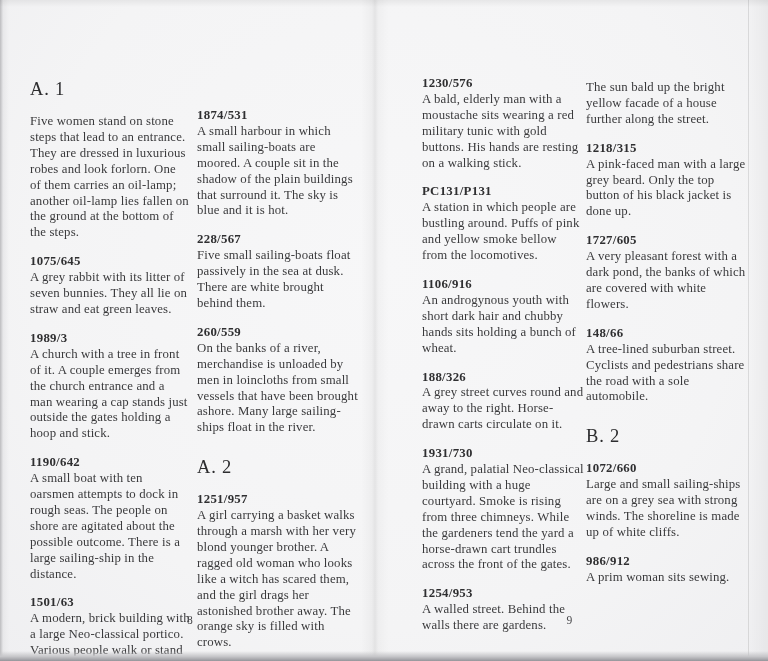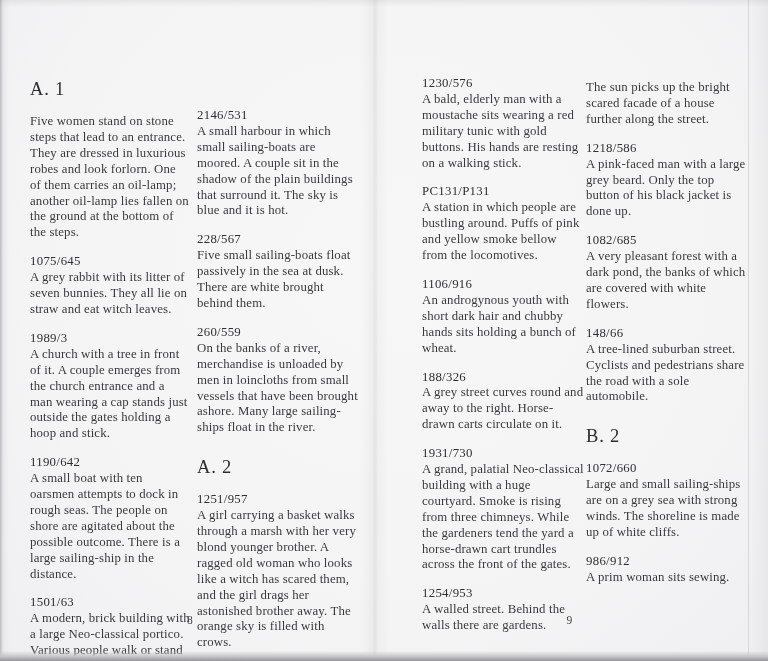--- a/index.html
+++ b/index.html
@@ -41,21 +41,21 @@
     line-height: 22px;
     letter-spacing: 0.8px;
     color: #2d2d2f;
     margin: 20px 0 14px 0;
   }
   .section-heading:first-child { margin-top: 0; }
 
   .entry { margin-bottom: 13px; }
   .entry:last-child { margin-bottom: 0; }
   .entry-id {
-    font-weight: normal;
+    font-weight: bold;
     color: #2f2f31;
     letter-spacing: 0.3px;
   }
   .entry-text { color: #3a3a3c; }
 
   .page-number {
     position: absolute;
     bottom: 26px;
     left: 0;
     right: 0;
@@ -111,38 +111,38 @@
 <div class="photo">
 
   <div class="page left">
     <div class="col c1">
         <div class="section-heading">A. 1</div>
         <div class="entry">
           <div class="entry-text">Five women stand on stone steps that lead to an entrance. They are dressed in luxurious robes and look forlorn. One of them carries an oil-lamp; another oil-lamp lies fallen on the ground at the bottom of the steps.</div>
         </div>
         <div class="entry">
           <div class="entry-id">1075/645</div>
-          <div class="entry-text">A grey rabbit with its litter of seven bunnies. They all lie on straw and eat witch leaves.</div>
+          <div class="entry-text">A grey rabbit with its litter of seven bunnies. They all lie on straw and eat green leaves.</div>
         </div>
         <div class="entry">
           <div class="entry-id">1989/3</div>
           <div class="entry-text">A church with a tree in front of it. A couple emerges from the church entrance and a man wearing a cap stands just outside the gates holding a hoop and stick.</div>
         </div>
         <div class="entry">
           <div class="entry-id">1190/642</div>
           <div class="entry-text">A small boat with ten oarsmen attempts to dock in rough seas. The people on shore are agitated about the possible outcome. There is a large sailing-ship in the distance.</div>
         </div>
         <div class="entry">
           <div class="entry-id">1501/63</div>
           <div class="entry-text">A modern, brick building with a large Neo-classical portico. Various people walk or stand on the street in front of it.</div>
         </div>
       </div>
     <div class="col c2">
         <div class="entry">
-          <div class="entry-id">2146/531</div>
+          <div class="entry-id">1874/531</div>
           <div class="entry-text">A small harbour in which small sailing-boats are moored. A couple sit in the shadow of the plain buildings that surround it. The sky is blue and it is hot.</div>
         </div>
         <div class="entry">
           <div class="entry-id">228/567</div>
           <div class="entry-text">Five small sailing-boats float passively in the sea at dusk. There are white brought behind them.</div>
         </div>
         <div class="entry">
           <div class="entry-id">260/559</div>
           <div class="entry-text">On the banks of a river, merchandise is unloaded by men in loincloths from small vessels that have been brought ashore. Many large sailing-ships float in the river.</div>
         </div>
@@ -177,28 +177,28 @@
           <div class="entry-id">1931/730</div>
           <div class="entry-text">A grand, palatial Neo-classical building with a huge courtyard. Smoke is rising from three chimneys. While the gardeners tend the yard a horse-drawn cart trundles across the front of the gates.</div>
         </div>
         <div class="entry">
           <div class="entry-id">1254/953</div>
           <div class="entry-text">A walled street. Behind the walls there are gardens.</div>
         </div>
       </div>
     <div class="col c2">
         <div class="entry">
-          <div class="entry-text">The sun picks up the bright scared facade of a house further along the street.</div>
-        </div>
-        <div class="entry">
-          <div class="entry-id">1218/586</div>
+          <div class="entry-text">The sun bald up the bright yellow facade of a house further along the street.</div>
+        </div>
+        <div class="entry">
+          <div class="entry-id">1218/315</div>
           <div class="entry-text">A pink-faced man with a large grey beard. Only the top button of his black jacket is done up.</div>
         </div>
         <div class="entry">
-          <div class="entry-id">1082/685</div>
+          <div class="entry-id">1727/605</div>
           <div class="entry-text">A very pleasant forest with a dark pond, the banks of which are covered with white flowers.</div>
         </div>
         <div class="entry">
           <div class="entry-id">148/66</div>
           <div class="entry-text">A tree-lined suburban street. Cyclists and pedestrians share the road with a sole automobile.</div>
         </div>
         <div class="section-heading">B. 2</div>
         <div class="entry">
           <div class="entry-id">1072/660</div>
           <div class="entry-text">Large and small sailing-ships are on a grey sea with strong winds. The shoreline is made up of white cliffs.</div>

